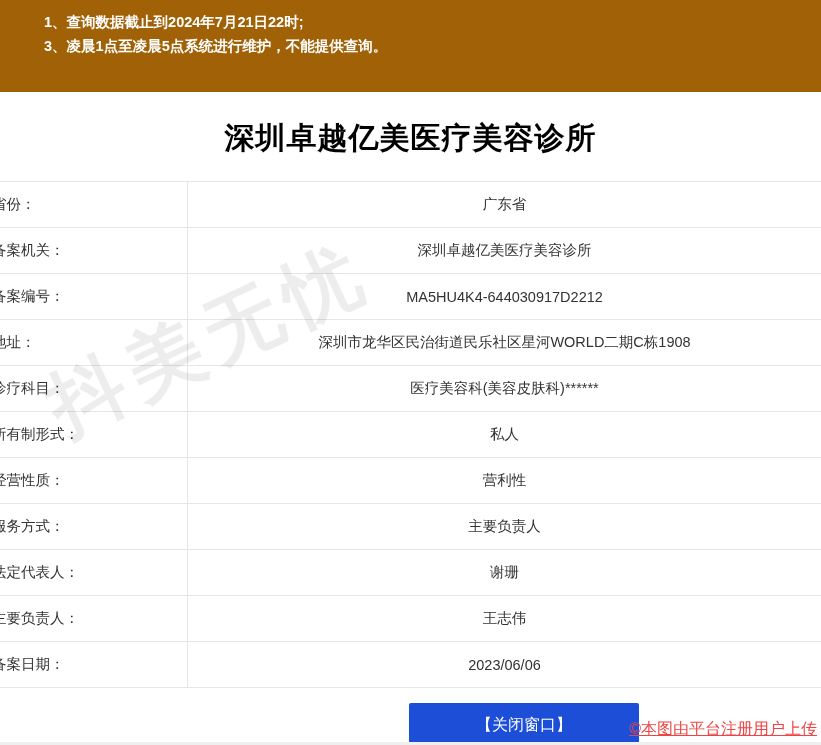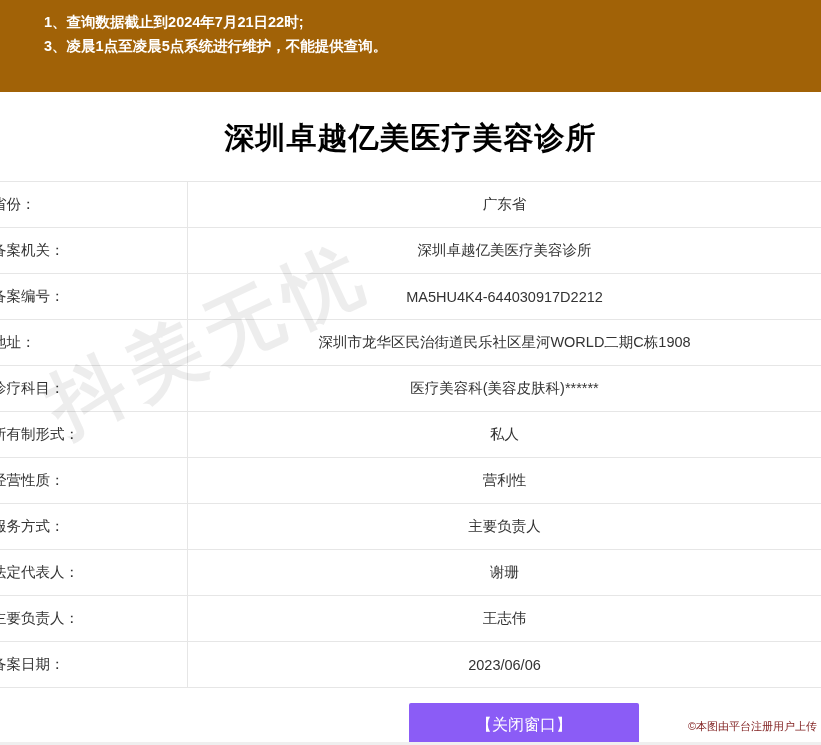--- a/index.html
+++ b/index.html
@@ -103,37 +103,38 @@
     bottom: 0;
     width: 821px;
     height: 48px;
   }
   .close-btn {
     position: absolute;
     left: 409px;
     top: 6px;
     width: 230px;
     height: 42px;
-    background: #8b5cf6;
+    background: #1d4ed8;
     color: #ffffff;
     font-size: 16px;
     text-align: center;
     line-height: 42px;
     border: none;
     border-radius: 2px;
     cursor: pointer;
     font-family: "Liberation Sans", sans-serif;
   }
   .credit {
     position: absolute;
     right: 4px;
     top: 22px;
-    font-size: 11px;
-    color: #7f1d1d;
+    font-size: 16px;
+    color: #ef4444;
     white-space: nowrap;
+    text-decoration: underline;
   }
   .scroll-bottom {
     position: absolute;
     left: 0;
     bottom: 0;
     width: 821px;
     height: 3px;
     background: #efefef;
   }
 </style>

